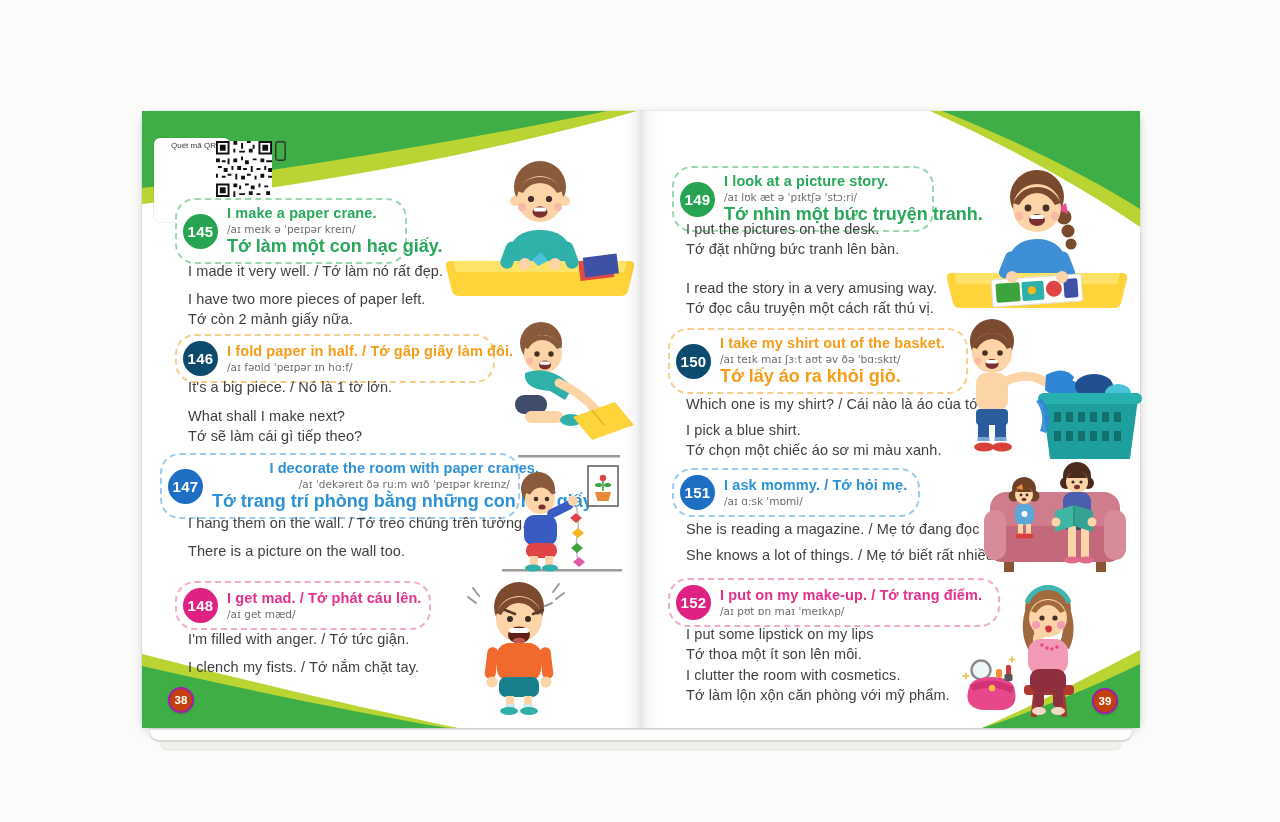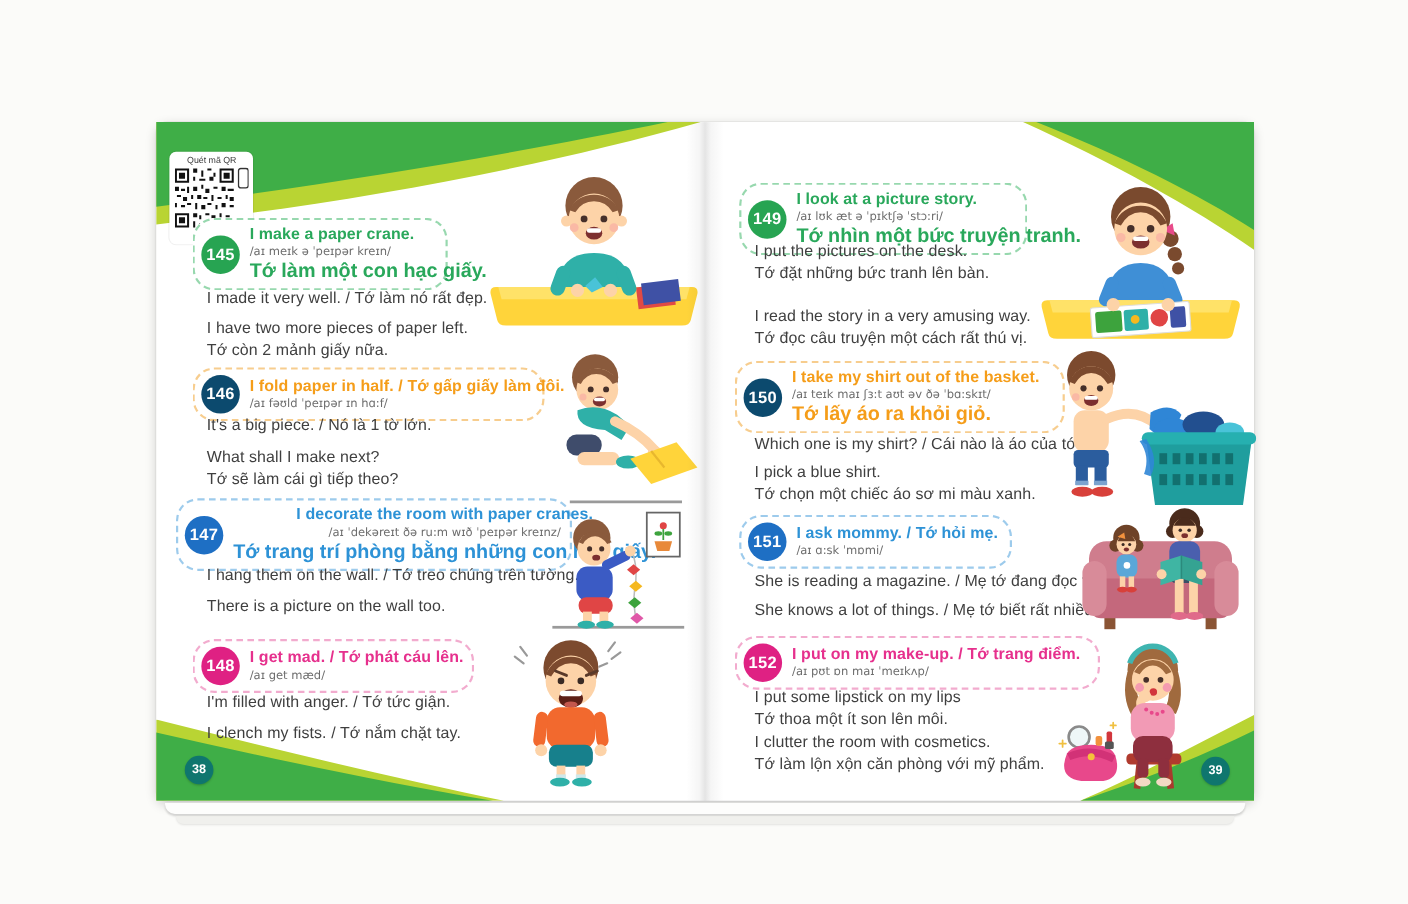--- a/index.html
+++ b/index.html
@@ -63,31 +63,31 @@
   .theme-pink .badge { background:#df2183; }
   .theme-pink .t-en, .theme-pink .t-vi { color:#e6308d; }
 
   .body-text {
     position:absolute; font-size:14.5px; color:#3f3f3f;
     line-height:20px; letter-spacing:0.1px; white-space:nowrap;
   }
 
   .pagenum {
     position:absolute; width:26px; height:26px; border-radius:50%;
-    background:#0f766e; border:2px solid #0f766e; color:#fff;
+    background:#c2410c; border:2px solid #a21caf; color:#fff;
     font-size:11.5px; font-weight:bold;
     display:flex; align-items:center; justify-content:center;
     box-shadow:0 1px 2px rgba(0,0,0,0.2);
   }
 
   .qr-box {
     position:absolute; left:12px; top:27px; width:76px; height:84px;
-    background:#fff; border-radius:6px; padding:3px 4px 4px 5px;
+    background:#fff; border-radius:6px; padding:3px 4px 4px 17px;
     box-shadow:0 0 0 1px rgba(0,0,0,0.06);
-    display:flex; flex-direction:column;
+    display:flex; flex-direction:row;
   }
   .qr-label { font-size:8px; color:#3a3a3a; text-align:center; margin-bottom:2px; white-space:nowrap; }
   .qr-row { display:flex; gap:3px; align-items:flex-start; }
 
   .illus { position:absolute; }
   .illus svg { display:block; width:100%; height:100%; }
 </style>
 </head>
 <body>
 

